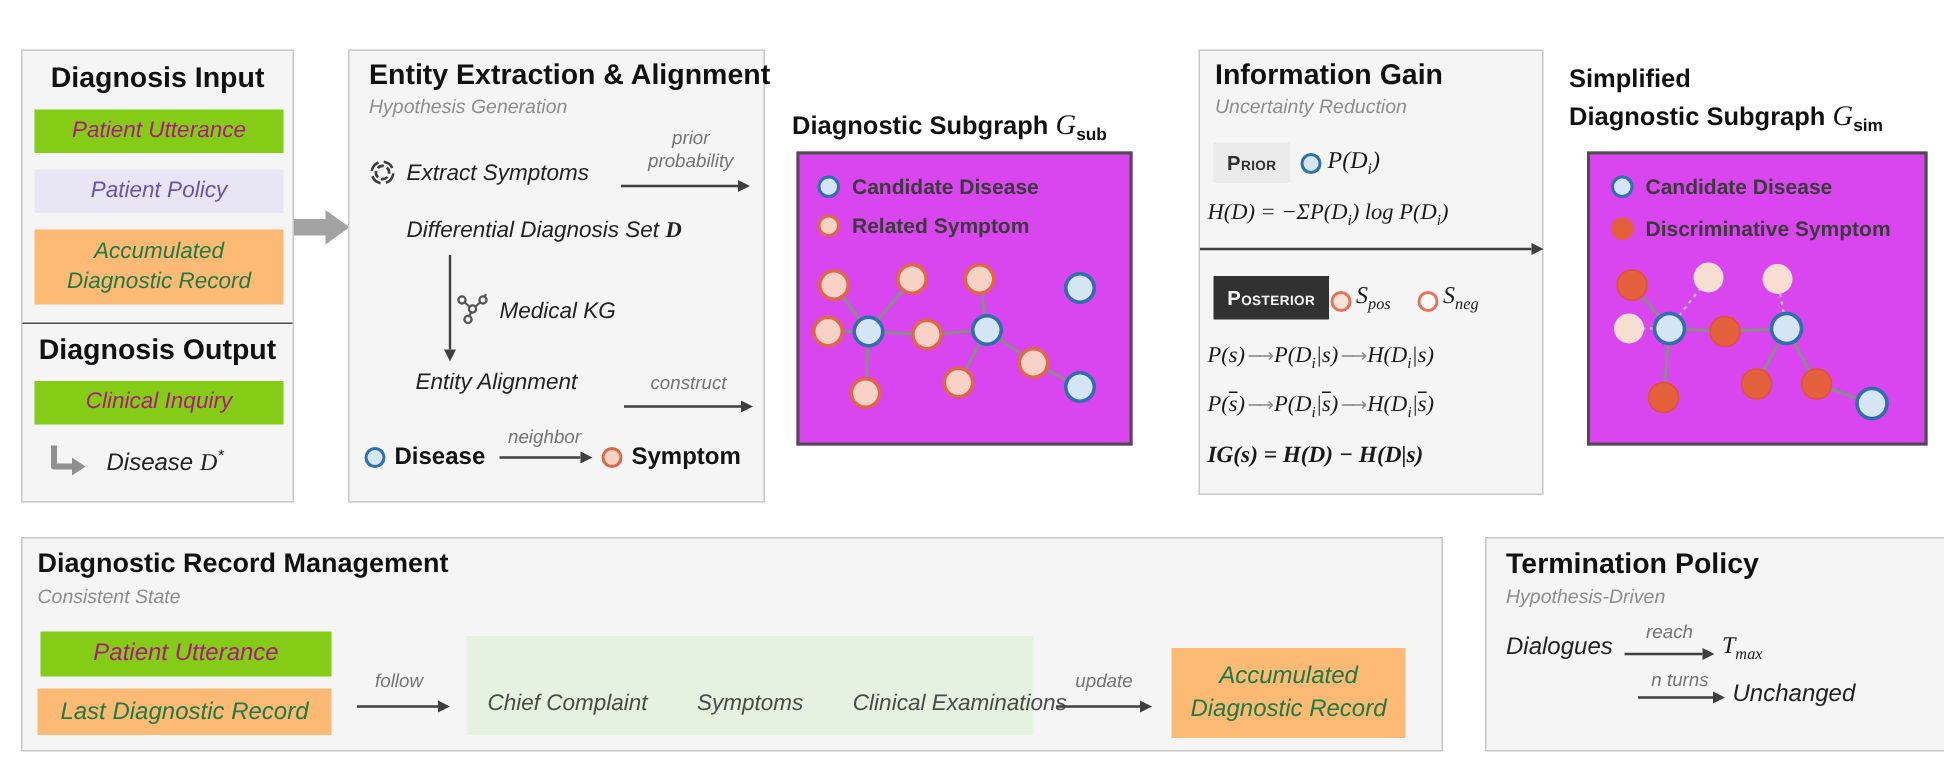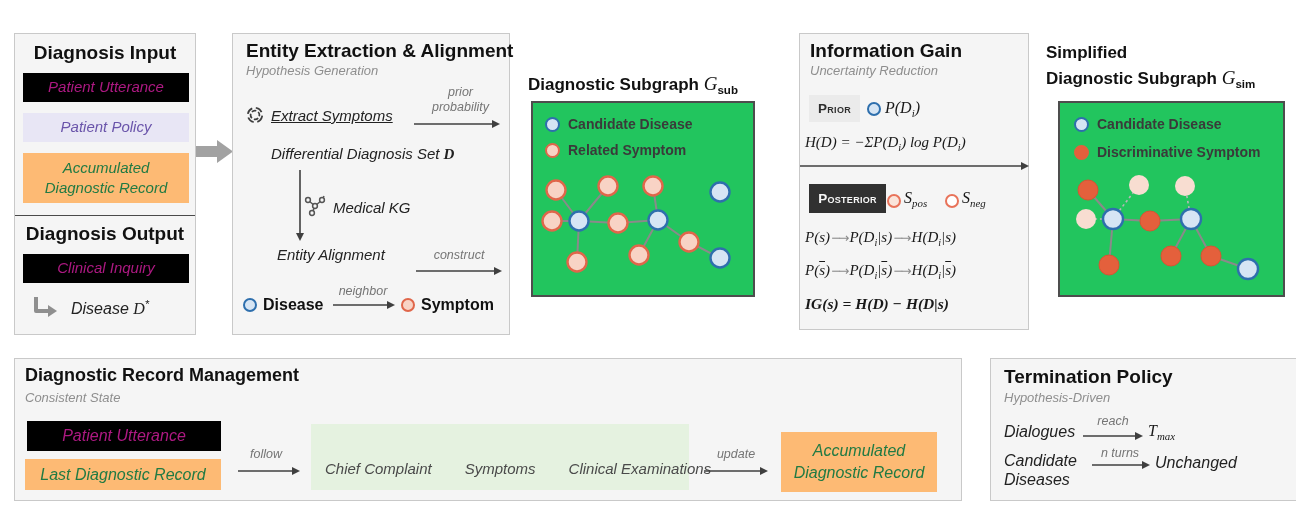--- a/index.html
+++ b/index.html
@@ -5,29 +5,29 @@
   html,body{margin:0;padding:0;background:#fff;}
   .stage{position:relative;width:1296px;height:518px;background:#ffffff;overflow:hidden;
          font-family:"Liberation Sans",sans-serif;color:#1a1a1a;}
   .panel{position:absolute;background:#f5f5f5;border:1px solid #c9c9c9;box-sizing:border-box;}
   .ptitle{position:absolute;font-weight:bold;font-size:19px;color:#111;white-space:nowrap;}
   .ptitle.big{font-size:18px;}
   .psub{position:absolute;font-style:italic;font-size:13px;color:#8e8e8e;white-space:nowrap;}
   .tagbox{position:absolute;display:flex;align-items:center;justify-content:center;text-align:center;
           font-style:italic;font-size:15px;line-height:1.35;box-sizing:border-box;}
   .tagbox.big{font-size:16px;}
-  .pink{background:#000000;color:#ad1982;font-style:italic;}
+  .pink{background:#84cc16;color:#ad1982;font-style:italic;}
   .lav{background:#e8e6f5;color:#6a54aa;}
   .green{background:#fdba74;color:#217a43;}
   .itext{position:absolute;font-style:italic;font-size:15px;color:#222;white-space:nowrap;}
   .itext.big{font-size:16px;}
   .boldlabel{position:absolute;font-weight:bold;font-size:16px;color:#111;white-space:nowrap;}
   .small-label{position:absolute;font-style:italic;font-size:12.5px;color:#757575;
                white-space:nowrap;text-align:center;line-height:15px;}
-  .whitebox{position:absolute;background:#22c55e;border:2px solid #4d4d4d;box-sizing:border-box;}
+  .whitebox{position:absolute;background:#d946ef;border:2px solid #4d4d4d;box-sizing:border-box;}
   .gtitle{position:absolute;font-weight:bold;font-size:17px;color:#111;white-space:nowrap;line-height:25px;}
   .math{font-family:"Liberation Serif",serif;font-style:italic;}
   .gtitle .math{font-weight:normal;font-size:19px;}
   sub{font-size:0.68em;}
   sup{font-size:0.7em;}
   .legend-row{position:absolute;display:flex;align-items:center;gap:8px;
               font-weight:bold;font-size:14px;color:#3a3a3a;white-space:nowrap;}
   .lc{width:15px;height:15px;border-radius:50%;box-sizing:border-box;flex:0 0 auto;}
   .lc.disease{background:#d6e5f4;border:2.5px solid #2e6fad;}
   .lc.symptom{background:#f8d3c5;border:2.5px solid #e0664a;}
@@ -87,21 +87,21 @@
   <div class="panel" style="left:232px;top:33px;width:278px;height:302px;">
     <div class="ptitle" style="left:13px;top:6px;">Entity Extraction &amp; Alignment</div>
     <div class="psub" style="left:13px;top:29px;">Hypothesis Generation</div>
 
     <svg style="position:absolute;left:12px;top:71px;" width="20" height="20" viewBox="-10 -10 20 20">
       <g fill="none" stroke="#3c3c3c" stroke-width="1.7">
         <circle r="7.2" stroke-dasharray="7.4 3.6" transform="rotate(12)"></circle>
         <circle r="4.4" stroke-dasharray="4.5 2.3" transform="rotate(44)"></circle>
       </g>
     </svg>
-    <div class="itext" style="left:38px;top:73px;text-decoration:underline;">Extract Symptoms</div>
+    <div class="itext" style="left:38px;top:73px;">Extract Symptoms</div>
 
     <div class="small-label" style="left:185px;top:51px;width:85px;">
       <span>prior</span><br>
       <span>probability</span>
     </div>
     <svg class="harrow" style="left:181px;top:85px;" width="86" height="10">
       <line x1="0" y1="5" x2="78" y2="5"></line>
         <polygon points="78,1 86,5 78,9"></polygon>
     </svg>
 
@@ -287,21 +287,20 @@
     <div class="psub" style="left:13px;top:31px;">Hypothesis-Driven</div>
 
     <div class="itext big" style="left:13px;top:64px;">Dialogues</div>
     <div class="small-label" style="left:92px;top:55px;width:60px;">reach</div>
     <svg class="harrow" style="left:92px;top:72px;" width="60" height="10">
       <line x1="0" y1="5" x2="52" y2="5"></line>
         <polygon points="52,1 60,5 52,9"></polygon>
     </svg>
     <div class="formula" style="left:157px;top:63px;font-size:16px;"><span>T</span><sub>max</sub></div>
 
-    <div class="itext big" style="left:13px;top:92px;width:86px;white-space:normal;line-height:19px;">Candidate Diseases</div>
     <div class="small-label" style="left:100px;top:87px;width:58px;">n turns</div>
     <svg class="harrow" style="left:101px;top:101px;" width="58" height="10">
       <line x1="0" y1="5" x2="50" y2="5"></line>
         <polygon points="50,1 58,5 50,9"></polygon>
     </svg>
     <div class="itext big" style="left:164px;top:95px;">Unchanged</div>
   </div>
 
 </div>
 

